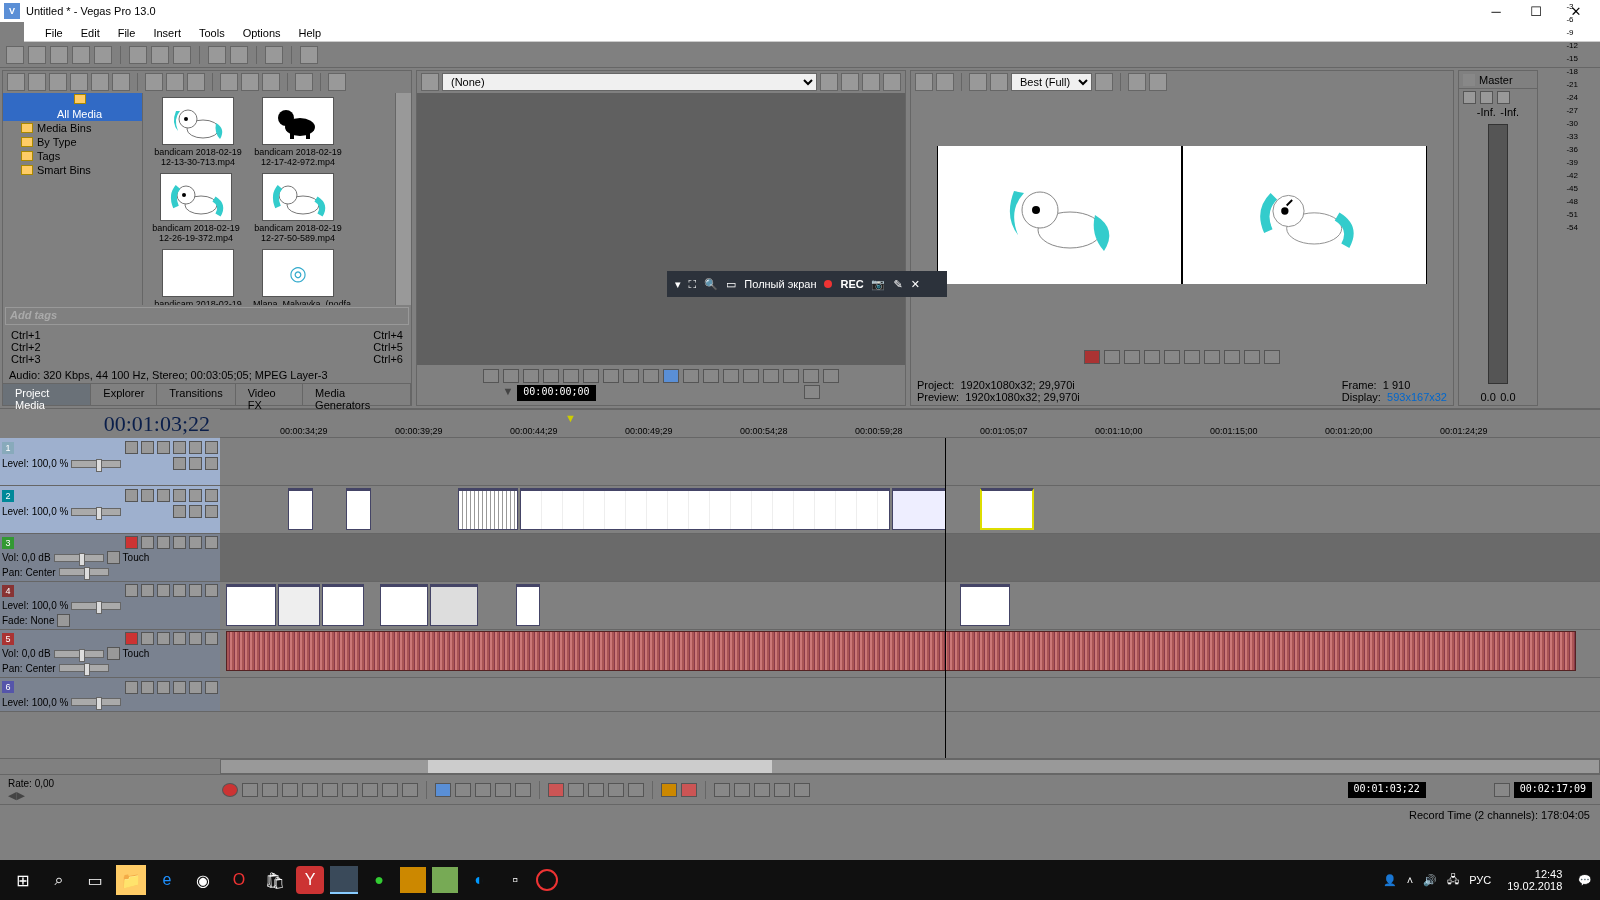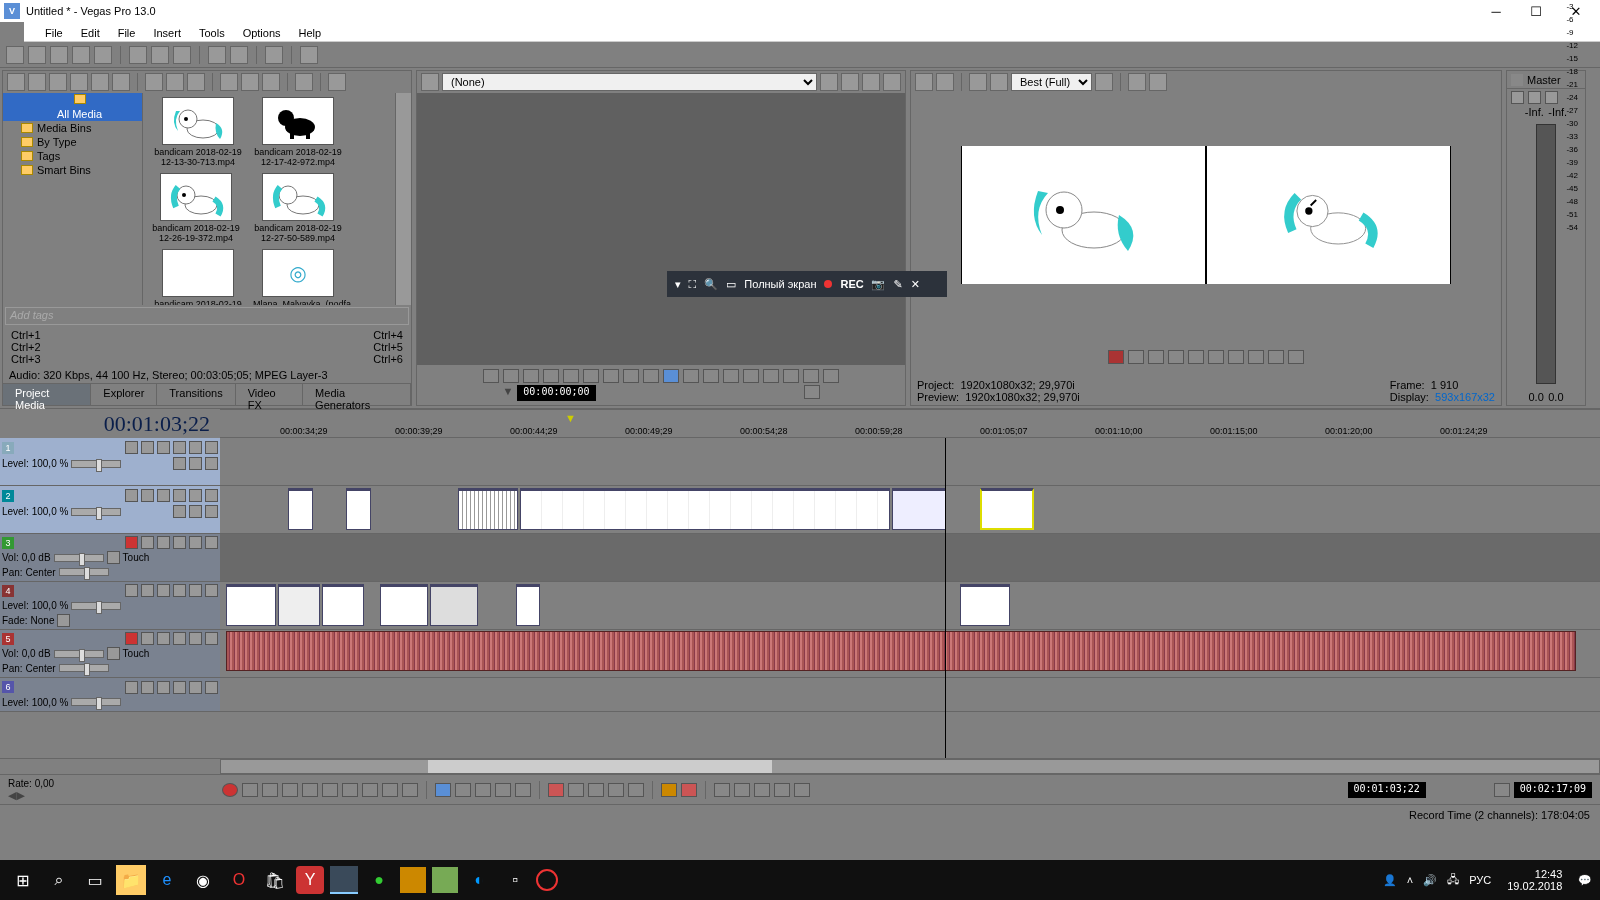--- a/index.html
+++ b/index.html
@@ -18,37 +18,37 @@
 .dock-left-toolbar { height: 22px; display: flex; align-items:center; gap:3px; padding:0 4px; background:#808080;}
 .dock-left-body { flex:1; display:flex; }
 .media-tree { width: 140px; background:#808080; border-right:1px solid #666;}
 .tree-item { padding:1px 4px 1px 18px; display:flex; align-items:center; gap:4px; }
 .tree-item.sel { background:#316ac5; color:#fff;flex-direction:column;}
 .folder-icon { width:12px; height:10px; background:#fc6; border:1px solid #a80;}
 .media-grid { flex:1; background:#808080; position:relative; overflow:hidden;}
 .media-thumb { position:absolute; width:90px; text-align:center;}
 .thumb-img { width:72px; height:48px; background:#fff; border:1px solid #555; margin:0 auto 2px; display:flex;align-items:center;justify-content:center;}
 .thumb-lbl { font-size:9px; line-height:10px; color:#000;}
-.tag-bar{height:18px;border:1px solid #999;margin:2px;background:#808080;color:#aaa;padding:1px 4px;font-style:italic;}
+.tag-bar{height:18px;border:1px solid #999;margin:2px;background:#808080;color:#aaa;padding:1px 4px;font-style:italic;font-weight:bold;}
 .shortcut-row{display:flex;justify-content:space-between;padding:0 8px;}
 .audio-info{padding:2px 6px;color:#000;}
 .dock-tabs { height: 22px; display: flex; border-top:1px solid #666;}
 .dock-tab { padding:3px 12px; background:#808080; border-right:1px solid #666;}
 .dock-tab.active { background:#6a7178; color:#fff;}
 .dock-mid { width: 490px; display:flex; flex-direction:column; border:1px solid #666; margin:2px;}
 .trimmer-top{height:22px;display:flex;align-items:center;gap:3px;padding:0 4px;}
 .trimmer-combo{flex:1;height:18px;background:#f0f0f0;border:1px solid #666;padding:1px 4px;}
 .trimmer-view{flex:1;background:#606060;position:relative;}
 .overlay-bar{position:absolute;top:178px;left:250px;width:280px;height:26px;background:#2c323b;display:flex;align-items:center;gap:8px;padding:0 8px;color:#fff;}
 .rec-dot{width:8px;height:8px;border-radius:50%;background:#e33;}
 .trimmer-ctrl{height:40px;display:flex;flex-direction:column;align-items:center;justify-content:center;gap:2px;}
 .ctrl-row{display:flex;gap:4px;}
 .pbtn{width:16px;height:14px;background:#888;border:1px solid #555;}
 .tc-box{height:16px;background:#000;color:#fff;padding:1px 6px;font-family:monospace;font-size:10px;}
-.dock-right { width: 592px; display:flex; flex-direction:column; border:1px solid #666; margin:2px;}
+.dock-right { width: 544px; display:flex; flex-direction:column; border:1px solid #666; margin:2px;}
 .preview-top{height:22px;display:flex;align-items:center;gap:3px;padding:0 4px;}
 .quality-combo{height:18px;background:#f0f0f0;border:1px solid #666;padding:1px 4px;}
 .preview-view{flex:1;background:#808080;display:flex;align-items:center;justify-content:center;}
 .preview-frame{width:490px;height:138px;background:#000;display:flex;}
 .preview-half{flex:1;background:#fff;margin:0 1px;display:flex;align-items:center;justify-content:center;}
 .preview-info{height:28px;display:flex;padding:2px 6px;justify-content:space-between;color:#000;font-size:10px;}
 .dock-master { width: 80px; border:1px solid #666; margin:2px; display:flex;flex-direction:column;}
 .master-hdr{height:18px;display:flex;align-items:center;gap:4px;padding:0 4px;border-bottom:1px solid #666;}
 .master-body{flex:1;display:flex;justify-content:center;align-items:center;}
 .meter{width:20px;height:260px;background:#555;border:1px solid #333;position:relative;}

